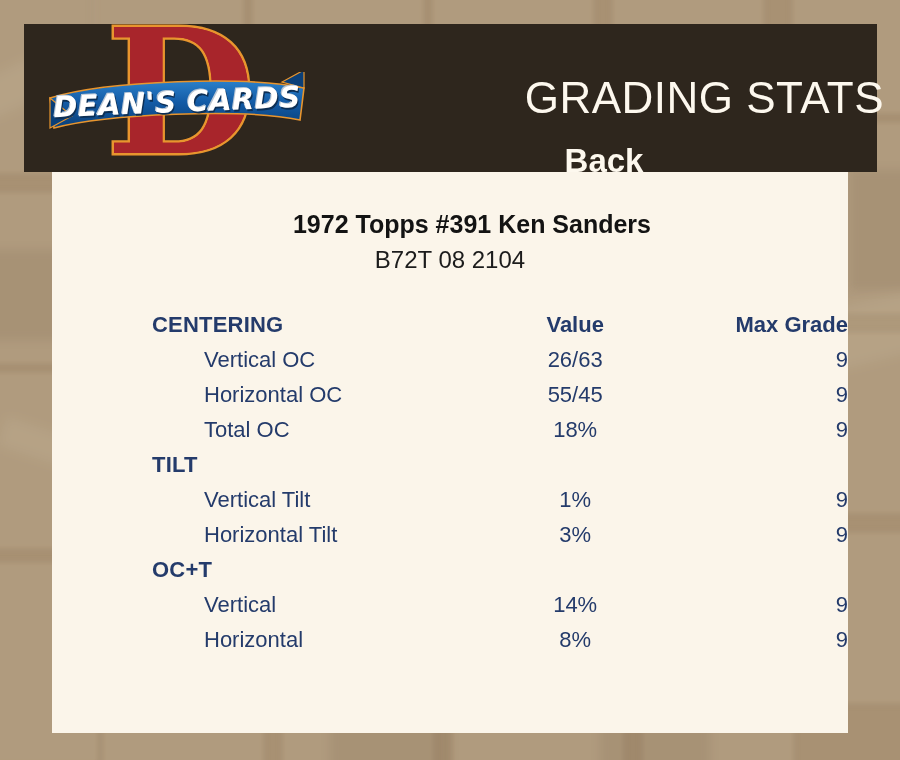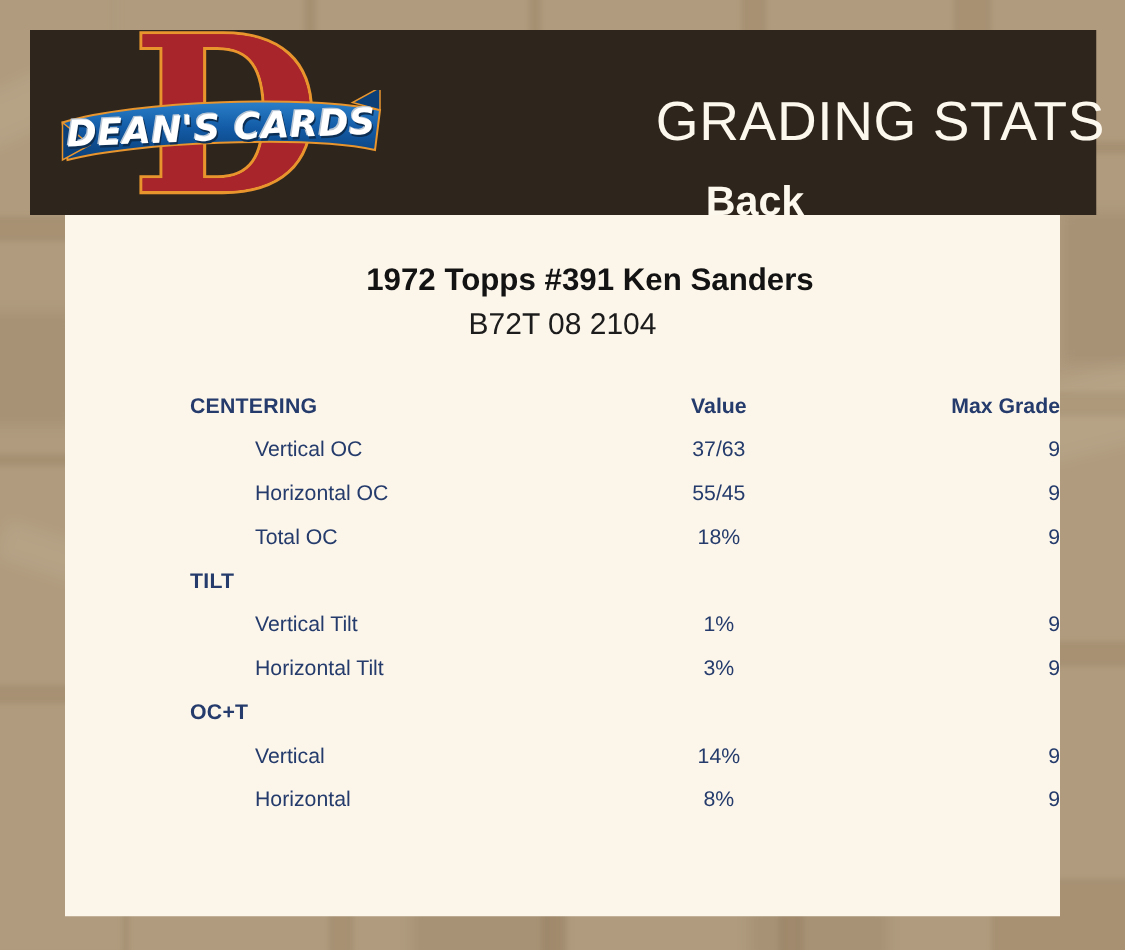--- a/index.html
+++ b/index.html
@@ -179,21 +179,21 @@
     left: 0px;
     top: 135px;
     width: 100%;
     border-collapse: collapse;
     color: #243b6b;
   }
   #stats-table td {
     padding: 0;
     height: 35px;
     vertical-align: middle;
-    font-size: 17px;
+    font-size: 22px;
   }
   .col-label  { width: 350px; padding-left: 100px !important; }
   .col-value  { width: 210px; text-align: center; margin-top: 16px; }
   .col-grade  { width: 230px; text-align: right; }
 
   .section-head .col-label {
     font-weight: bold;
     font-size: 24px;
     padding-left: 100px !important;
     letter-spacing: 0.2px;
@@ -268,21 +268,21 @@
 
   <table id="stats-table">
     <tbody id="stats-body">
         <tr class="section-head header-row">
           <td class="col-label" style="font-weight: bold;">CENTERING</td>
           <td class="col-value">Value</td>
           <td class="col-grade">Max Grade</td>
         </tr>
         <tr class="stat-row">
           <td class="col-label">Vertical OC</td>
-          <td class="col-value">37/63</td>
+          <td class="col-value">26/63</td>
           <td class="col-grade">9</td>
         </tr>
         <tr class="stat-row">
           <td class="col-label">Horizontal OC</td>
           <td class="col-value">55/45</td>
           <td class="col-grade">9</td>
         </tr>
         <tr class="stat-row">
           <td class="col-label">Total OC</td>
           <td class="col-value">18%</td>

